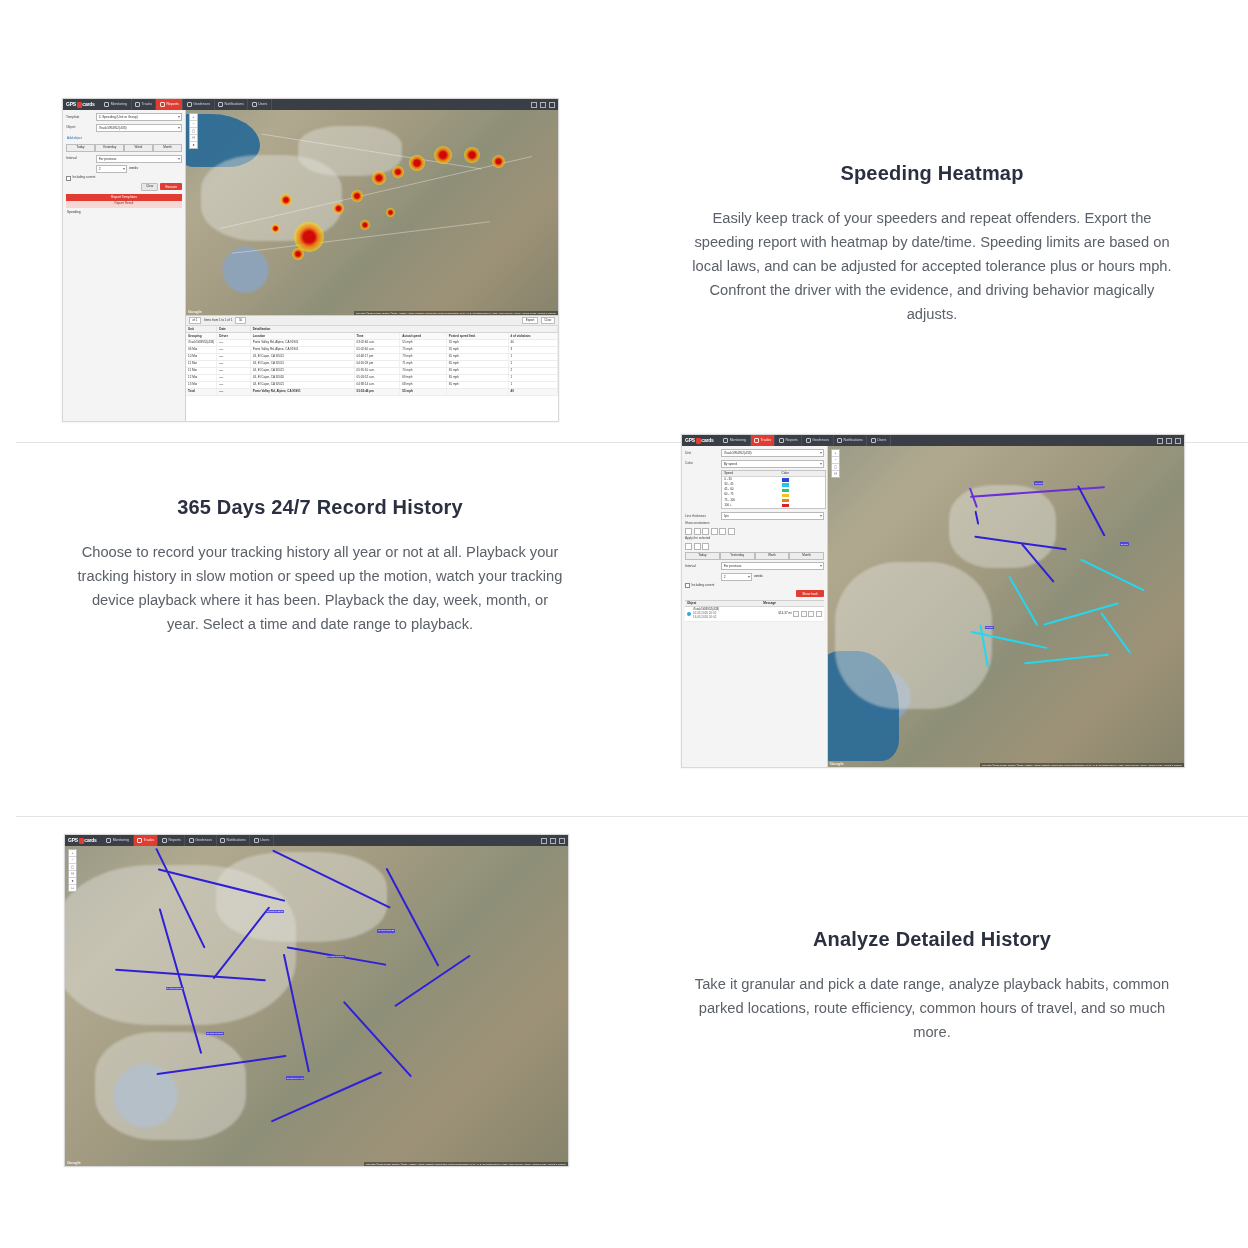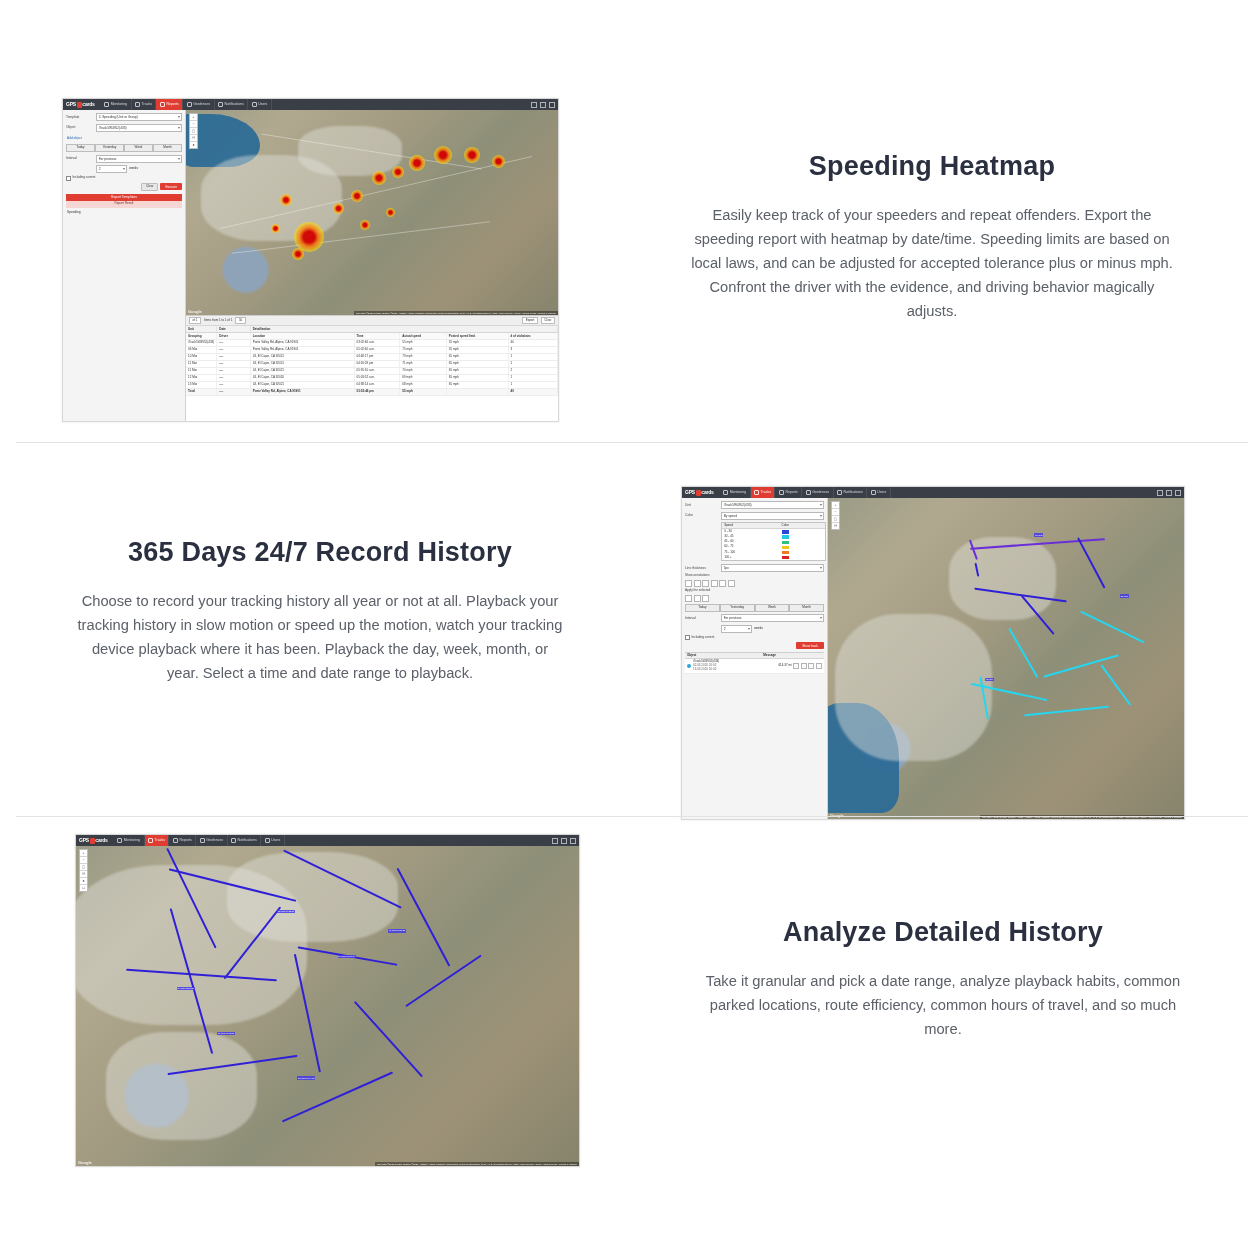--- a/index.html
+++ b/index.html
@@ -31,25 +31,25 @@
     background: #e3e3e3;
     margin: 0 8px;
   }
 
   .textblock {
     box-sizing: border-box;
     padding: 0 34px;
     text-align: center;
   }
   .feature-title {
-    font-size: 27px;
+    font-size: 20px;
     font-weight: bold;
     color: #2b3040;
     letter-spacing: 0.2px;
-    margin: 1px 0 22px 0;
+    margin: 12px 0 22px 0;
     text-align: center;
   }
   .feature-body {
     font-size: 14.7px;
     line-height: 1.63;
     color: #5b6069;
     margin: 0;
     text-align: center;
   }
 
@@ -691,27 +691,27 @@
               </tr>
             </tbody>
               </table>
           </div>
         </div>
       </div>
     </div>
 
     <div class="textblock" style="position:absolute; left:652px; top:82px; width:560px;">
       <h2 class="feature-title">Speeding Heatmap</h2>
-      <p class="feature-body">Easily keep track of your speeders and repeat offenders. Export the speeding report with heatmap by date/time. Speeding limits are based on local laws, and can be adjusted for accepted tolerance plus or minus mph. Confront the driver with the evidence, and driving behavior magically adjusts.</p>
+      <p class="feature-body">Easily keep track of your speeders and repeat offenders. Export the speeding report with heatmap by date/time. Speeding limits are based on local laws, and can be adjusted for accepted tolerance plus or hours mph. Confront the driver with the evidence, and driving behavior magically adjusts.</p>
     </div>
   </div>
 
   <div class="divider" style="position:absolute; left:8px; top:442px; width:1232px;"></div>
 
-  <div class="row" style="position:absolute; left:0; top:468px; width:1248px; height:370px;">
+  <div class="row" style="position:absolute; left:0; top:416px; width:1248px; height:370px;">
 
     <div class="textblock" style="position:absolute; left:40px; top:68px; width:560px;">
       <h2 class="feature-title">365 Days 24/7 Record History</h2>
       <p class="feature-body">Choose to record your tracking history all year or not at all. Playback your tracking history in slow motion or speed up the motion, watch your tracking device playback where it has been. Playback the day, week, month, or year. Select a time and date range to playback.</p>
     </div>
 
     <div class="shot" style="position:absolute; left:681px; top:18px; width:504px; height:334px;">
 
       <div class="appbar">
         <div class="logo">
@@ -910,21 +910,21 @@
 
           <div class="gwatermark">Google</div>
           <div class="map-attr">Map data ©2020 Google Imagery ©2020 , CNES / Airbus, Landsat / Copernicus, Maxar Technologies, NASA, U.S. Geological Survey, USDA Farm Service Agency | Terms of Use | Report a problem</div>
         </div>
       </div>
     </div>
   </div>
 
   <div class="divider" style="position:absolute; left:8px; top:816px; width:1232px;"></div>
 
-  <div class="row" style="position:absolute; left:11px; top:818px; width:1037px; height:400px;">
+  <div class="row" style="position:absolute; left:0; top:818px; width:1037px; height:400px;">
 
     <div class="shot" style="position:absolute; left:64px; top:16px; width:505px; height:333px;">
 
       <div class="appbar">
         <div class="logo">
           <span>GPS</span>
             <span class="logo-mark"></span>
             <span>cards</span>
         </div>
         <div class="navtabs">

